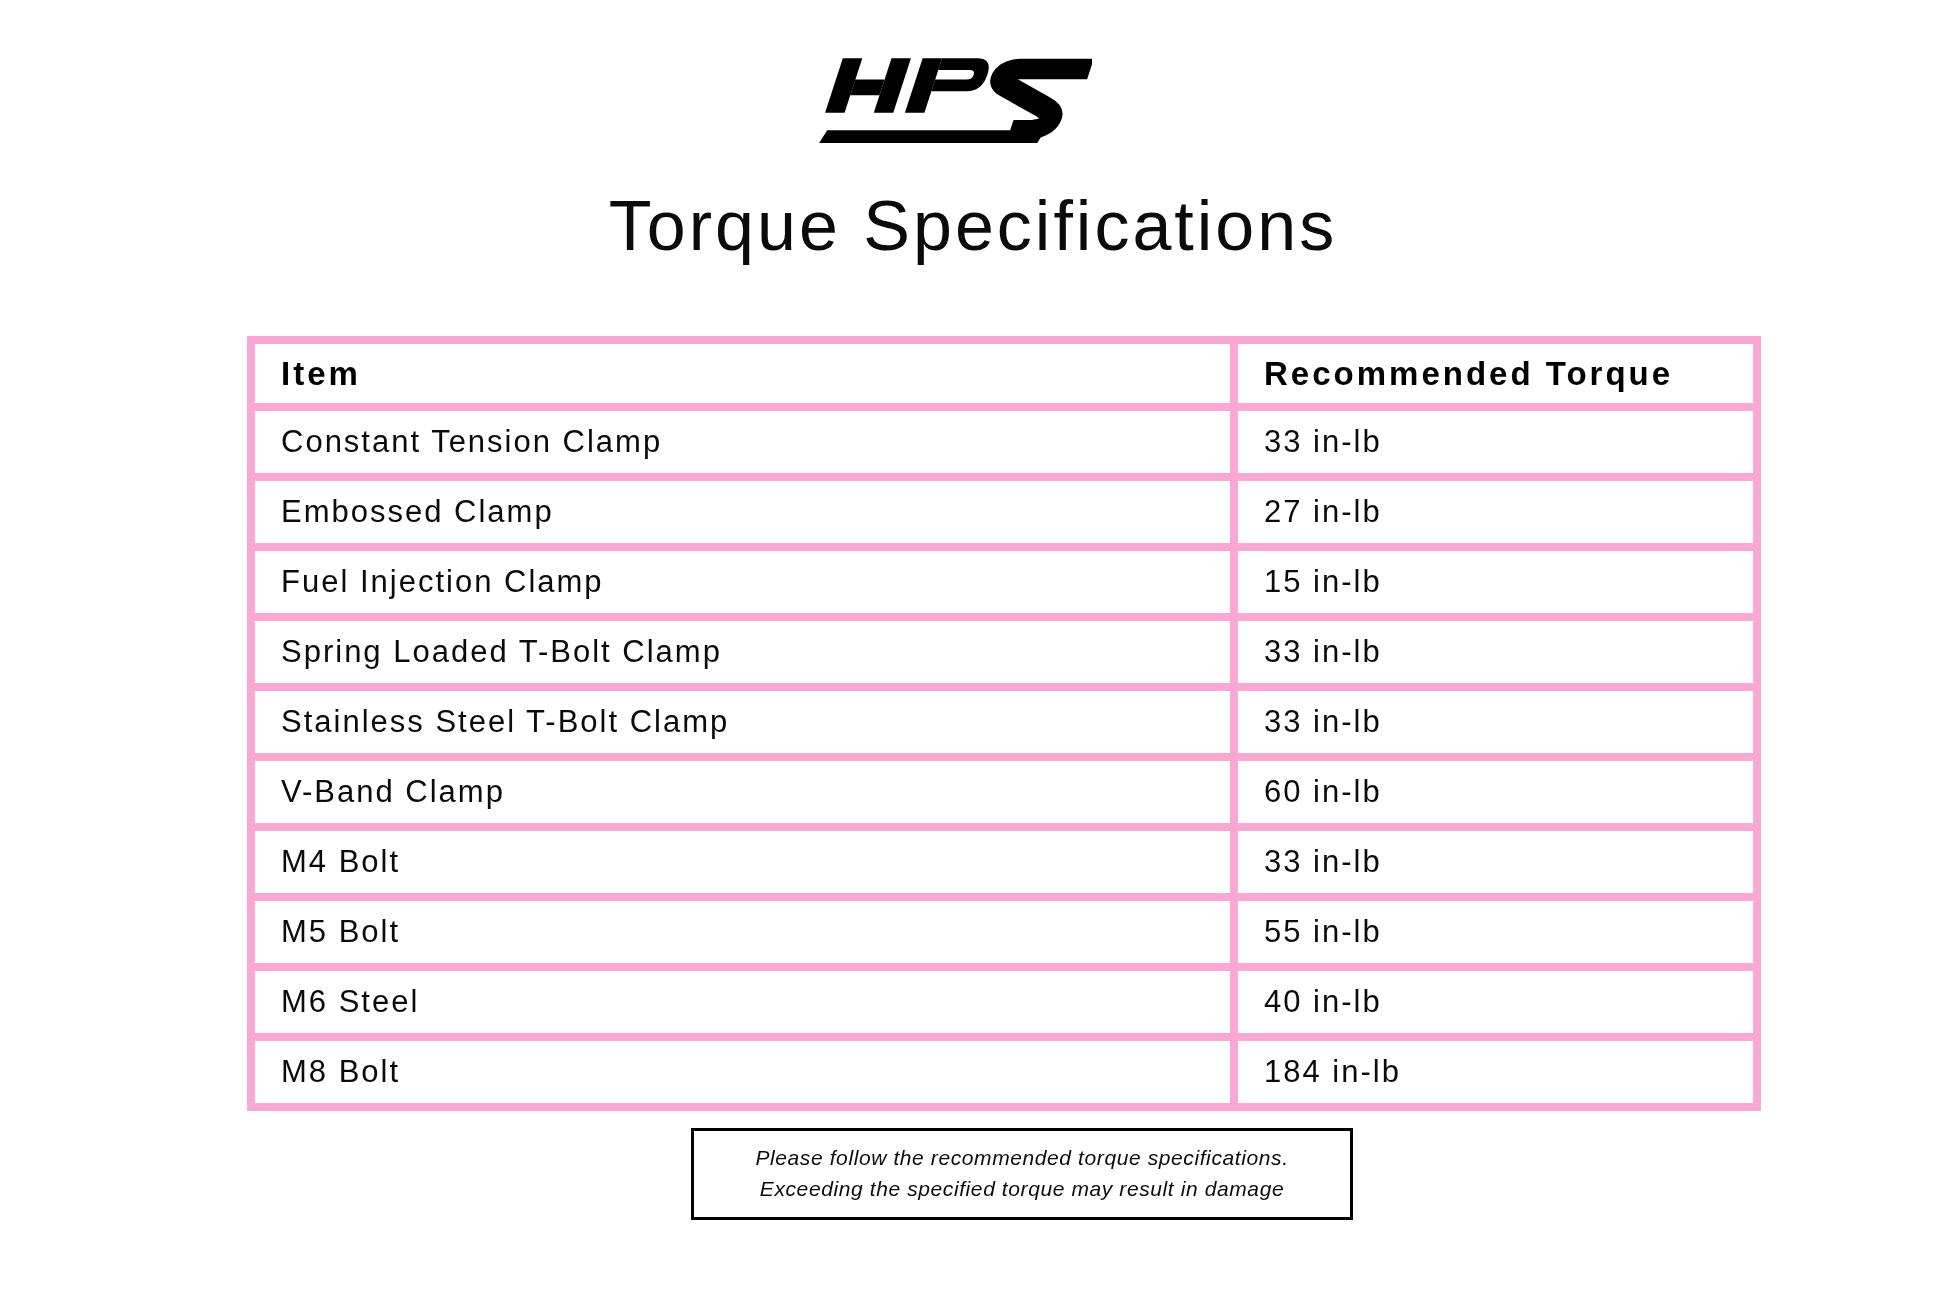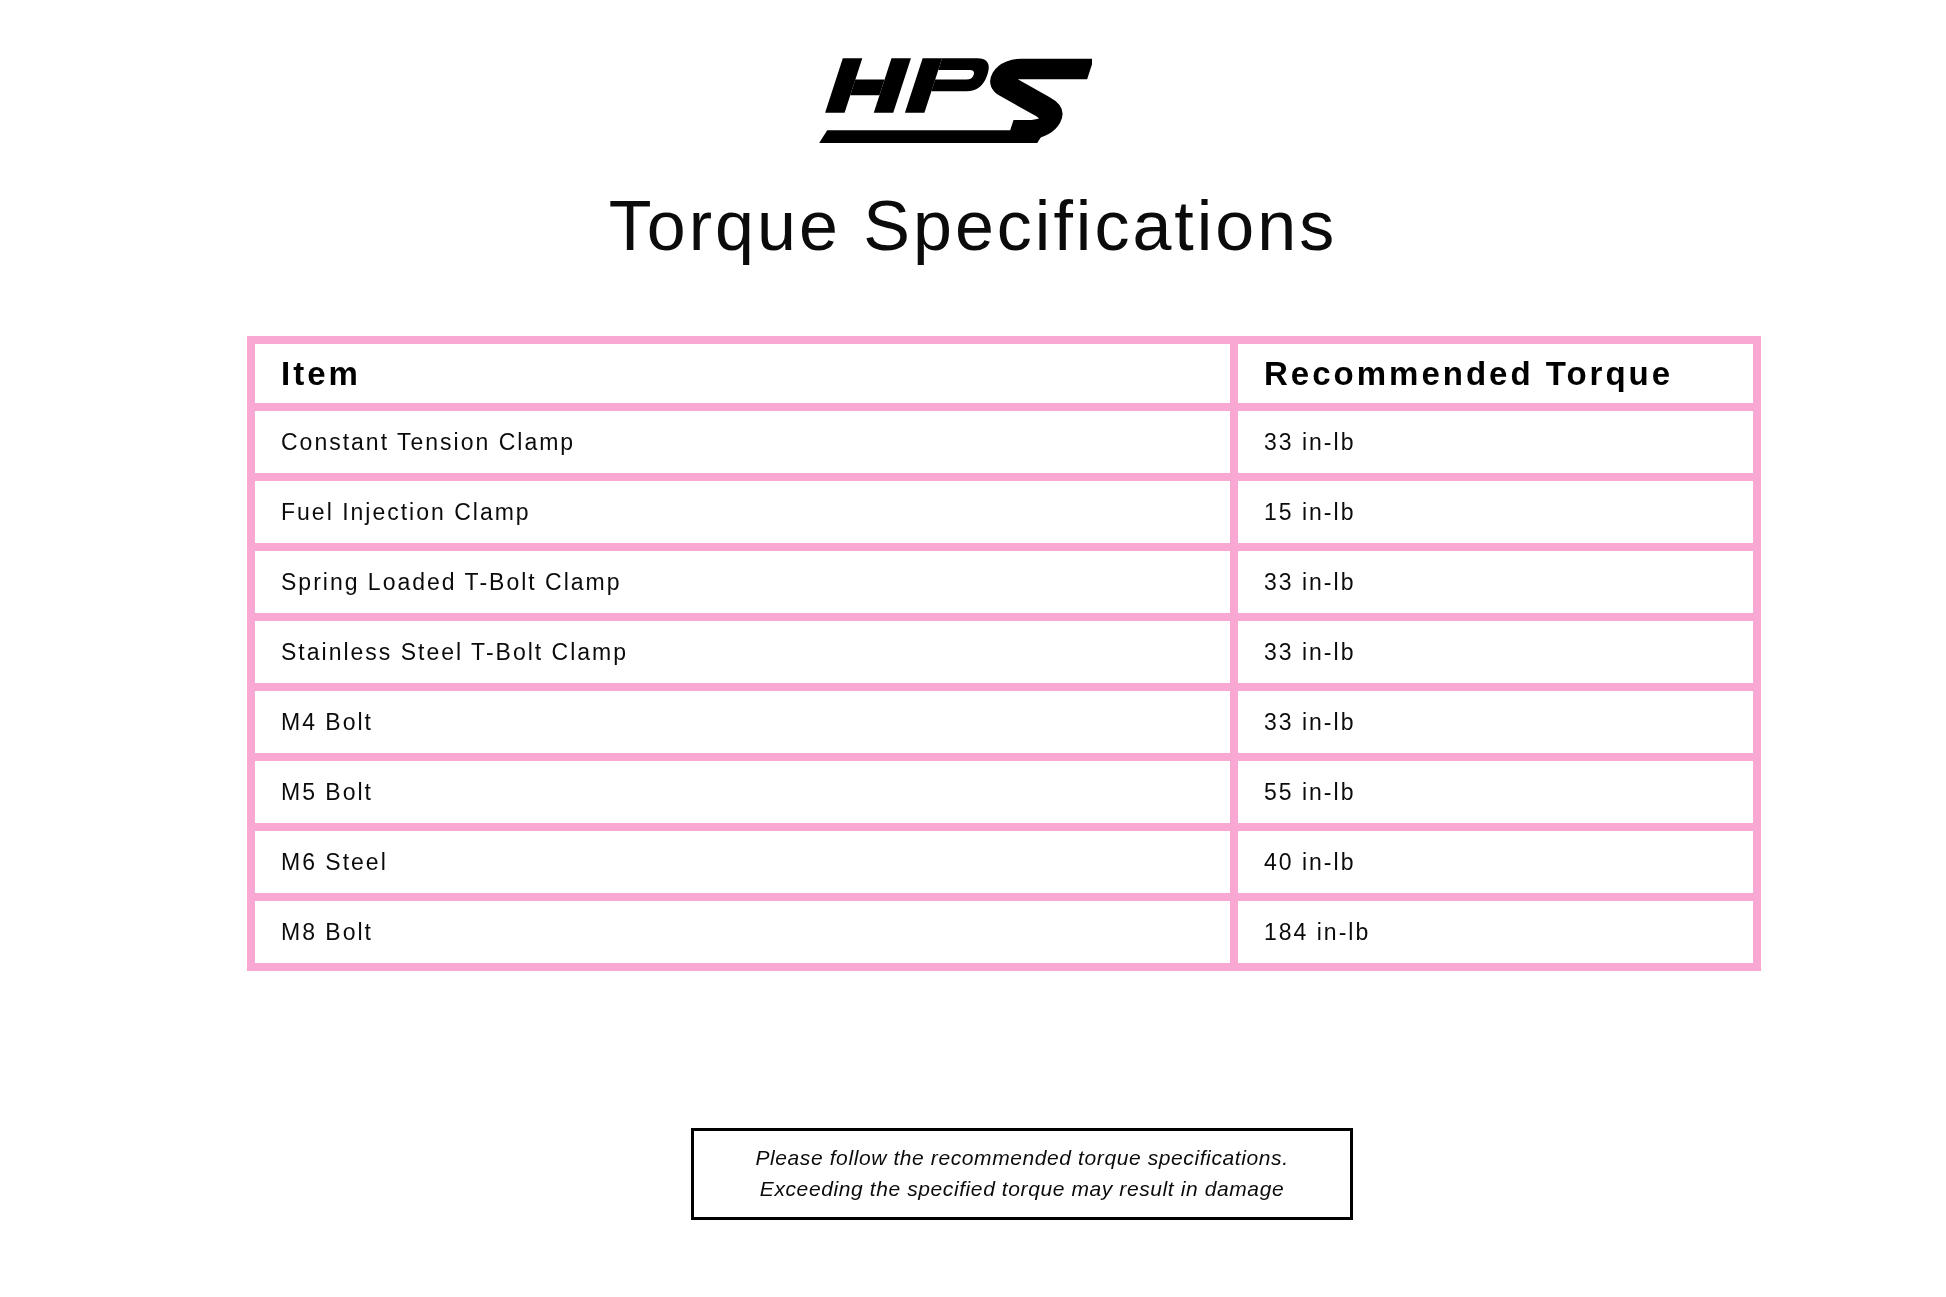--- a/index.html
+++ b/index.html
@@ -47,21 +47,21 @@
     white-space:nowrap;
   }
   .spec-table th{
     height:59px;
     font-size:33px;
     font-weight:bold;
     letter-spacing:3px;
   }
   .spec-table td{
     height:62px;
-    font-size:23px;
+    font-size:31px;
     letter-spacing:2px;
     color:#0b0b0b;
   }
   
   .note{
     position:absolute;
     left:691px;top:1128px;
     width:662px;
     box-sizing:border-box;
     border:3px solid #000000;
@@ -115,30 +115,38 @@
         <th>Recommended Torque</th>
       </tr>
     </thead>
     <tbody>
 
     <tr>
         <td>Constant Tension Clamp</td>
         <td>33 in-lb</td>
       </tr>
         <tr>
+        <td>Embossed Clamp</td>
+        <td>27 in-lb</td>
+      </tr>
+        <tr>
         <td>Fuel Injection Clamp</td>
         <td>15 in-lb</td>
       </tr>
         <tr>
         <td>Spring Loaded T-Bolt Clamp</td>
         <td>33 in-lb</td>
       </tr>
         <tr>
         <td>Stainless Steel T-Bolt Clamp</td>
         <td>33 in-lb</td>
+      </tr>
+        <tr>
+        <td>V-Band Clamp</td>
+        <td>60 in-lb</td>
       </tr>
         <tr>
         <td>M4 Bolt</td>
         <td>33 in-lb</td>
       </tr>
         <tr>
         <td>M5 Bolt</td>
         <td>55 in-lb</td>
       </tr>
         <tr>

